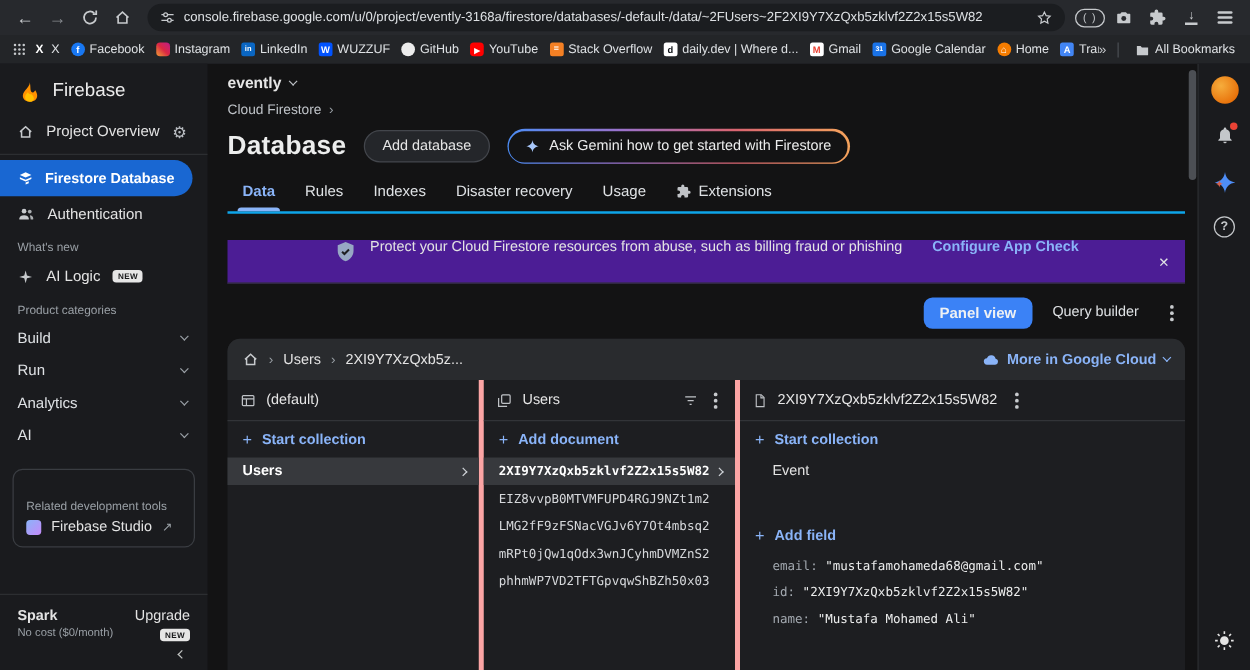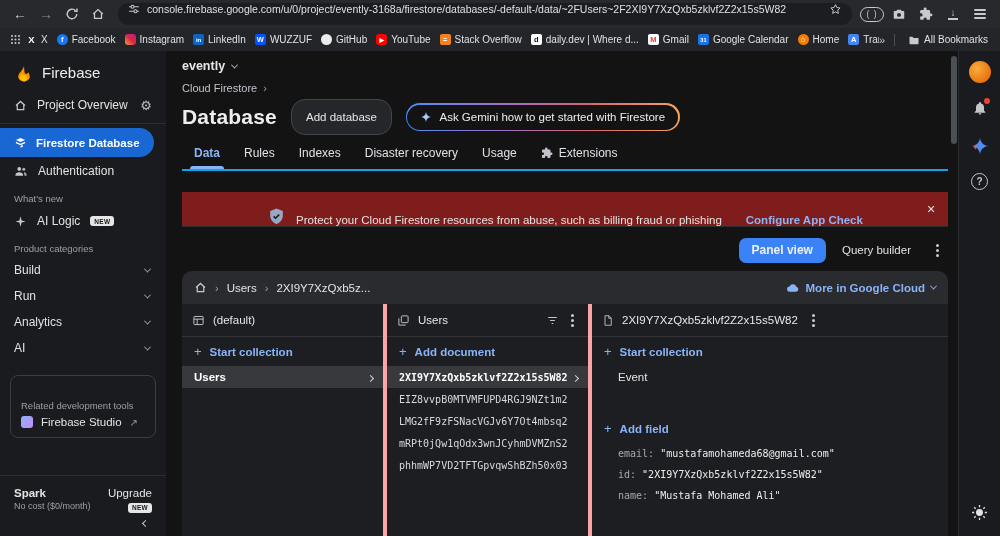--- a/index.html
+++ b/index.html
@@ -3,21 +3,21 @@
 <meta charset="utf-8">
 <style>
   *{box-sizing:border-box;margin:0;padding:0}
   html,body{width:1000px;height:536px;overflow:hidden}
   body{background:#131314;font-family:"Liberation Sans",sans-serif;color:#e3e3e3;font-size:12px}
 
   
   .toolbar{height:28px;background:#27292d;display:flex;align-items:center;padding:0 8px;gap:2px}
   .navbtn{width:24px;height:24px;border-radius:50%;display:flex;align-items:center;justify-content:center;color:#c7cacd;font-size:14px;flex:none}
   .navbtn.dim{color:#85898e}
-  .urlbar{flex:1;height:22px;background:#1b1d20;border-radius:11px;display:flex;align-items:flex-start;padding:0 10px;gap:7px;margin:0 6px;min-width:0}
+  .urlbar{flex:1;height:22px;background:#1b1d20;border-radius:11px;display:flex;align-items:center;padding:0 10px;gap:7px;margin:0 6px;min-width:0}
   .url-text{font-size:10.5px;color:#dde0e3;white-space:nowrap;overflow:hidden;flex:1}
   .tool-icons{display:flex;align-items:center;gap:3px}
   .codepill{width:25px;height:15px;border:1.4px solid #c7cacd;border-radius:8px;color:#c7cacd;font-size:8.5px;display:flex;align-items:center;justify-content:center;letter-spacing:1px}
   .burger{display:flex;flex-direction:column;gap:2.5px}
   .burger i{display:block;width:12px;height:1.6px;background:#c7cacd;border-radius:1px}
   .dl-ic{display:flex;flex-direction:column;align-items:center;color:#c7cacd}
   .dl-ic .ar{font-size:10px;line-height:9px}
   .dl-ic .base{width:10px;height:1.6px;background:#c7cacd;margin-top:1px}
 
   .bookbar{height:23px;background:#232528;display:flex;align-items:center;padding:0 8px;font-size:10px;color:#dfe2e5}
@@ -74,30 +74,30 @@
   .chev.down{transform:rotate(45deg) translate(-1px,-1px)}
   .chev.right{transform:rotate(-45deg)}
   .chev.left{transform:rotate(135deg)}
 
   
   .console-top{height:30px;display:flex;align-items:center;gap:7px;flex:none}
   .proj-name{font-size:12.5px;font-weight:600;color:#e6e6e6}
   .crumb{font-size:11px;color:#bfc3c8;display:flex;gap:6px;align-items:center;height:14px}
   .title-row{display:flex;align-items:center;gap:14px;margin-top:5px;height:34px}
   .page-title{font-size:21px;font-weight:600;color:#eceded;letter-spacing:.2px}
-  .chip{height:36px;display:flex;align-items:center;padding:0 14px;border-radius:14px;border:1px solid #43464c;background:#24262a;font-size:11.5px;color:#e6e6e6}
+  .chip{height:26px;display:flex;align-items:center;padding:0 14px;border-radius:14px;border:1px solid #43464c;background:#24262a;font-size:11.5px;color:#e6e6e6}
   .gem-wrap{background:linear-gradient(90deg,#4c8df6,#9b72cb,#d96570,#f5a35c);padding:1.5px;border-radius:15px}
   .gem-inner{background:#131314;border-radius:14px;height:25px;display:flex;align-items:center;gap:7px;padding:0 13px;font-size:11.5px;color:#eceded}
 
   .tabs{display:flex;margin-top:4px;border-bottom:2px solid #0ea5e9}
   .tab{padding:8px 12px 9px;font-size:12px;color:#dfe2e5;position:relative;display:flex;align-items:center;gap:6px}
   .tab.active{color:#8ab4f8;font-weight:600}
   .tab.active::after{content:"";position:absolute;left:8px;right:8px;bottom:0;height:3px;background:#8ab4f8;border-radius:3px 3px 0 0}
 
-  .banner{margin-top:21px;height:35px;display:flex;align-items:flex-end;justify-content:center;gap:10px;border-bottom:1px solid #2c2e31;position:relative;font-size:11.5px;background:#7f1d1d}
+  .banner{margin-top:21px;height:35px;display:flex;align-items:flex-start;justify-content:center;gap:10px;border-bottom:1px solid #2c2e31;position:relative;font-size:11.5px;background:#4c1d95}
   .banner-link{color:#8ab4f8;font-weight:600;margin-left:14px}
   .banner-x{position:absolute;right:8px;top:8px;width:18px;height:18px;display:flex;align-items:center;justify-content:center;color:#dfe2e5;font-size:14px}
 
   .view-row{margin-top:10px;display:flex;align-items:center;justify-content:flex-end;gap:4px;height:26px}
   .seg-on{height:25px;display:flex;align-items:center;padding:0 13px;border-radius:7px;background:#3b82f6;color:#eef1f4;font-size:12px;font-weight:600}
   .seg-off{height:25px;display:flex;align-items:center;padding:0 12px;font-size:11.5px;color:#dfe2e5}
   .kebab{width:3px;height:3px;background:#c7cacd;border-radius:50%;box-shadow:0 -5px #c7cacd,0 5px #c7cacd;margin:0 9px;flex:none}
 
   .panel{margin-top:8px;flex:1;background:#1d1e21;border-radius:10px 10px 0 0;display:flex;flex-direction:column;min-height:0}
   .panel-bread{height:33px;background:#292b2e;border-radius:10px 10px 0 0;display:flex;align-items:center;gap:8px;padding:0 12px;font-size:11.5px;flex:none}
@@ -257,21 +257,21 @@
 <div class="app">
 
   <div class="sidebar">
     <div class="logo-row">
       <svg width="20" height="20" viewBox="0 0 32 32">
         <path fill="#ff9100" d="M16 2.5c.7 5-1.6 8.7-4.3 11.9C9.4 17.1 6.8 19.9 6.8 23.3 6.8 28 11 31 16 31s9.2-3 9.2-7.7c0-2.4-1-4.7-2.5-7-.5 1-1.2 2-2.1 2.5-1.5.8-3 .1-3.5-1.5-.8-2.4-.3-5.1-1.1-9.8z"></path>
         <path fill="#ffc400" d="M16 31c-3.4 0-6.3-2.3-6.3-5.7 0-2.7 1.8-4.5 3.6-6.4 1.2 2.2 3 3.1 4.7 2.4 1.7 2 2.9 3.3 2.9 5.1 0 2.8-1.9 4.6-4.9 4.6z" opacity=".92"></path>
       </svg>
       <span class="brand">Firebase</span>
     </div>
-    <div class="side-row" style="justify-content:space-between">
+    <div class="side-row" style="">
       <span style="display:flex;align-items:center;gap:10px">
         <span class="icn">
           <svg width="13" height="13" viewBox="0 0 16 16" fill="none" stroke="#c7cacd" stroke-width="1.5">
               <path d="M2.5 8L8 3l5.5 5M4 7v6h8V7"></path>
             </svg>
         </span>
         <span>Project Overview</span>
       </span>
       <span style="color:#b9bdc2;font-size:13px">⚙</span>
     </div>

